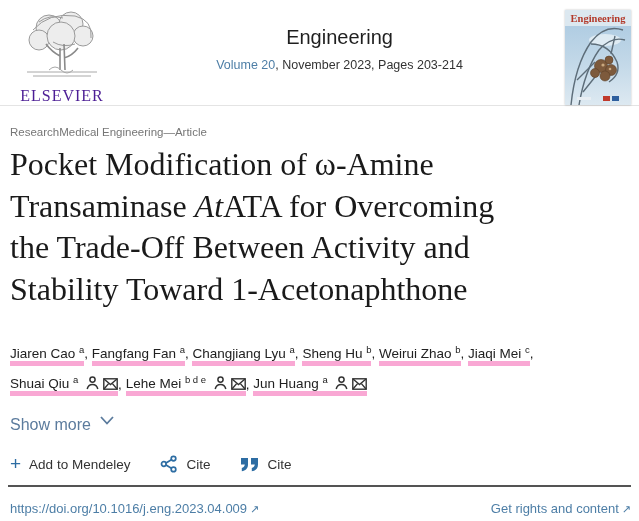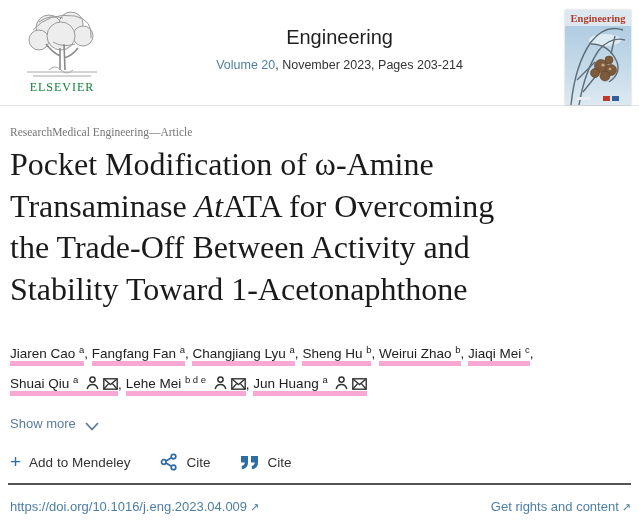--- a/index.html
+++ b/index.html
@@ -12,45 +12,45 @@
   
   .header {
     display:flex; align-items:flex-start;
     padding:8px 8px 0 10px; height:106px;
     border-bottom:1px solid #e4e4e4;
   }
   .logo-block { width:104px; text-align:center; flex:0 0 auto; }
   .logo-tree { display:block; margin:0 auto; }
   .logo-word {
     font-family:"Liberation Serif","DejaVu Serif",serif;
-    color:#15803d; font-size:12px; letter-spacing:1px; margin-top:0px;
+    color:#4c1d95; font-size:16px; letter-spacing:1px; margin-top:7px;
   }
   .header-center { flex:1 1 auto; text-align:center; padding-top:18px; }
   .journal-title { font-size:20px; color:#1f1f1f; font-weight:400; }
   .vol-line { font-size:12.5px; color:#333; margin-top:9px; }
   .vol-link { color:#4d7ea6; text-decoration:none; cursor:pointer; }
   .cover { flex:0 0 auto; width:66px; height:95px; margin-top:2px; box-shadow:0 0 2px rgba(0,0,0,.25); }
   
-  .category { margin:20px 0 0 10px; font-size:11.5px; color:#767676;font-family:Liberation Serif, serif; }
+  .category { margin:20px 0 0 10px; font-size:11.5px; color:#767676; }
   .title {
     margin:6px 10px 0 10px; width:486px;
     font-family:"Liberation Serif","DejaVu Serif",serif;
     font-size:32px; line-height:1.3; font-weight:400; color:#1a1a1a;
   }
   .title i { font-style:italic; }
   
   .authors { margin:26px 10px 0 10px; font-size:13.5px; line-height:26px; color:#212121; }
   .author { border-bottom:5px solid #f9a8d4; cursor:pointer; white-space:nowrap; }
   .author sup { font-size:9.5px; }
   .author .ico { display:inline-block; vertical-align:-2px; margin-left:4px; }
   .sep { color:#212121; }
   
   .show-more {
-    margin:19px 0 0 10px; display:inline-flex; align-items:flex-end; gap:9px;
-    color:#5b7b9d; font-size:13px; cursor:pointer; background:none; border:none;
+    margin:19px 0 0 10px; display:inline-flex; align-items:flex-start; gap:9px;
+    color:#5b7b9d; font-size:16px; cursor:pointer; background:none; border:none;
     font-family:inherit;
   }
   
   .toolbar { margin:21px 0 0 10px; display:flex; align-items:center; gap:30px; }
   .tool { display:inline-flex; align-items:center; gap:8px; font-size:13.5px; color:#333;
           background:none; border:none; cursor:pointer; font-family:inherit; }
   .plus-glyph { color:#2d6da3; font-size:19px; font-weight:400; line-height:14px; }
   
   .dark-rule { margin:12px 8px 0 8px; border-top:2px solid #545454; }
   .row { display:flex; justify-content:space-between; align-items:center;

